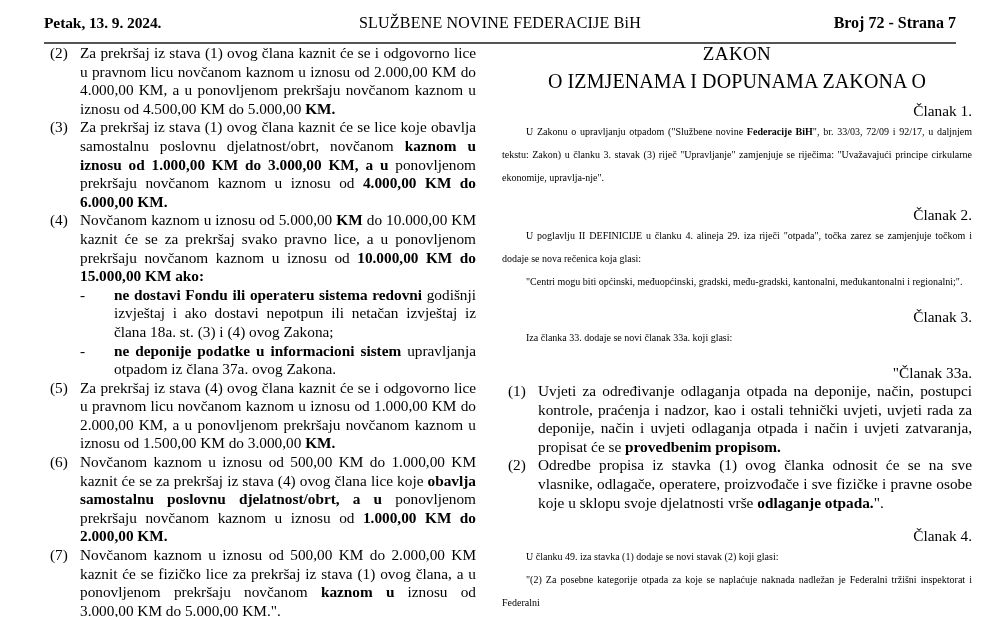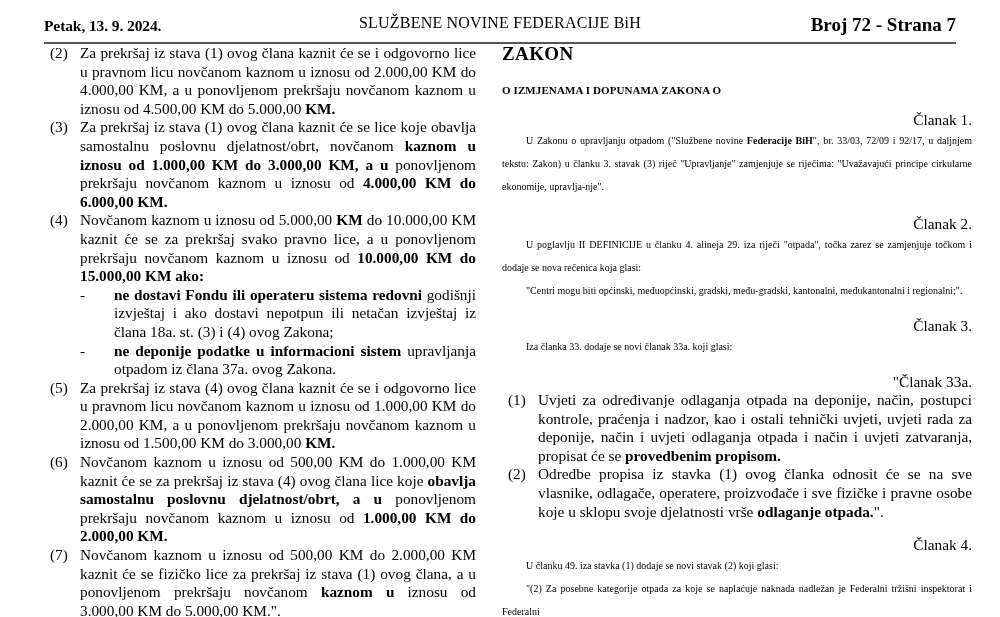--- a/index.html
+++ b/index.html
@@ -44,21 +44,21 @@
   .head-center {
     font-size: 16px;
     font-weight: normal;
     letter-spacing: 0.2px;
     white-space: nowrap;
     position: absolute;
     left: 50%;
     transform: translateX(-50%);
   }
   .head-right {
-    font-size: 19px;
+    font-size: 16px;
     font-weight: bold;
     white-space: nowrap;
   }
 
   
   .columns {
     position: absolute;
     top: 44px;
     left: 44px;
     right: 30px;
@@ -112,25 +112,26 @@
   }
   .dash-body {
     flex: 1 1 auto;
     text-align: justify;
   }
 
   b, .b { font-weight: bold; }
 
   
   .law-title {
-    font-weight: bold;
+    text-align: center;
+    font-weight: normal;
     line-height: 19px;
   }
   .law-title .t1 { font-size: 19px; letter-spacing: 0.4px; display:block; }
-  .law-title .t2 { font-size: 11px; letter-spacing: 0.1px; display:block; margin-top: 18px;}
+  .law-title .t2 { font-size: 20px; letter-spacing: 0.1px; display:block; margin-top: 9px;}
   .law-title .t3 { font-size: 16.2px; letter-spacing: 0.1px; display:block; }
 
   .article-head {
     text-align: right;
     font-size: 15.3px;
     line-height: 19px;
     margin-top: 10px;
   }
   .para {
     font-size: 10px;

